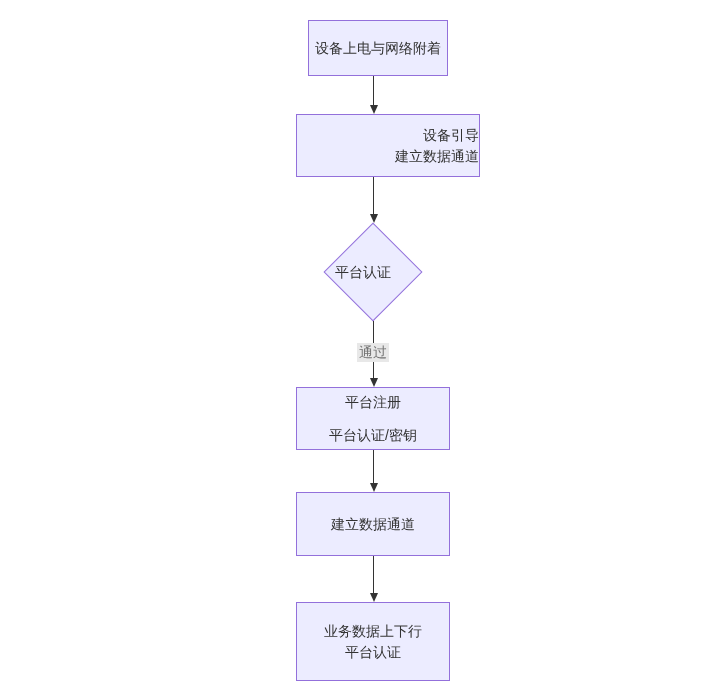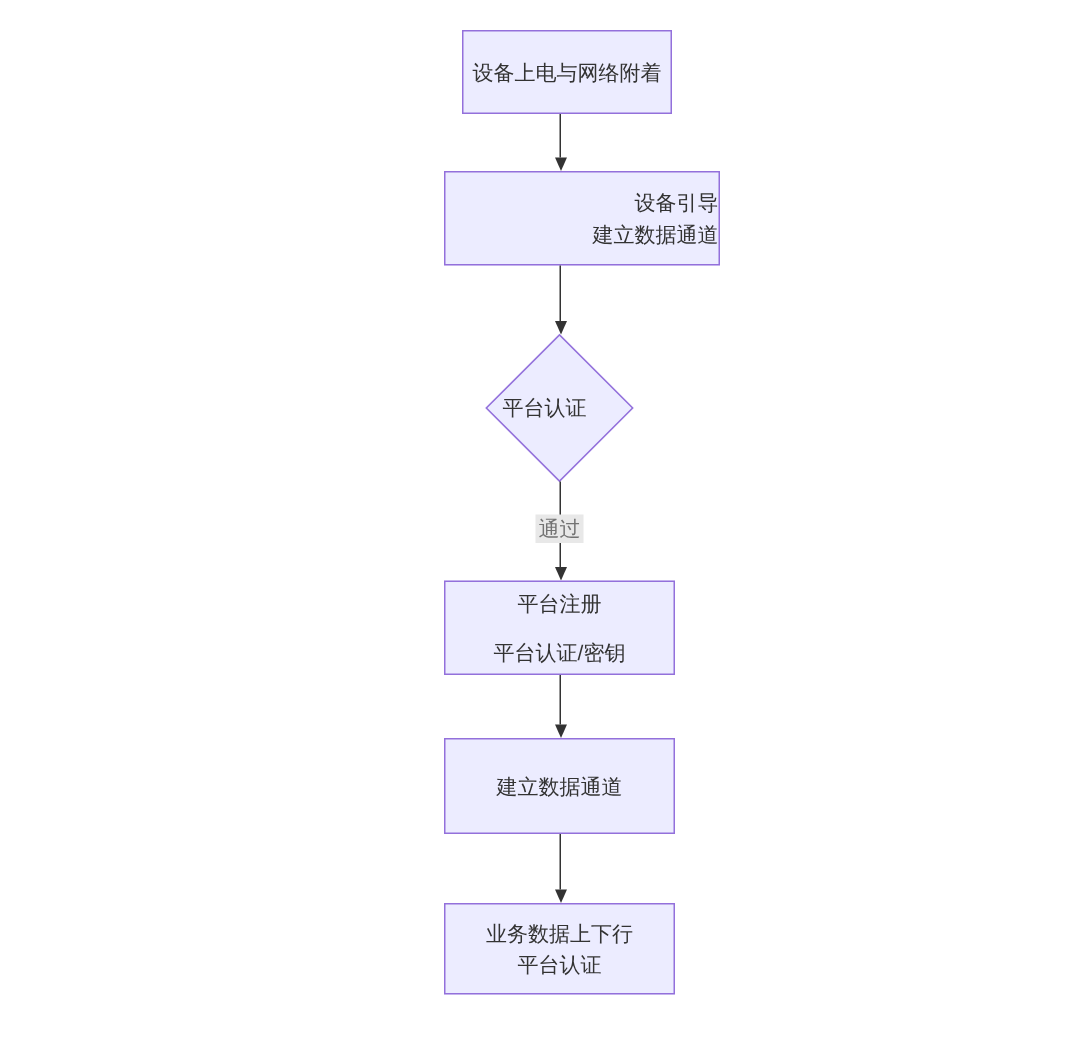--- a/index.html
+++ b/index.html
@@ -122,18 +122,18 @@
 
   <div class="node" style="left:296px; top:492px; width:154px; height:64px;">
     <div class="node-line">建立数据通道</div>
   </div>
 
   <div class="edge" style="left:369px; top:556px; height:46px;">
     <div class="edge-line"></div>
     <div class="edge-head"></div>
   </div>
 
-  <div class="node" style="left:296px; top:602px; width:154px; height:61px;">
+  <div class="node" style="left:296px; top:602px; width:154px; height:79px;">
     <div class="node-line">业务数据上下行</div>
     <div class="node-line">平台认证</div>
   </div>
 
 </div>
 
 </body></html>

